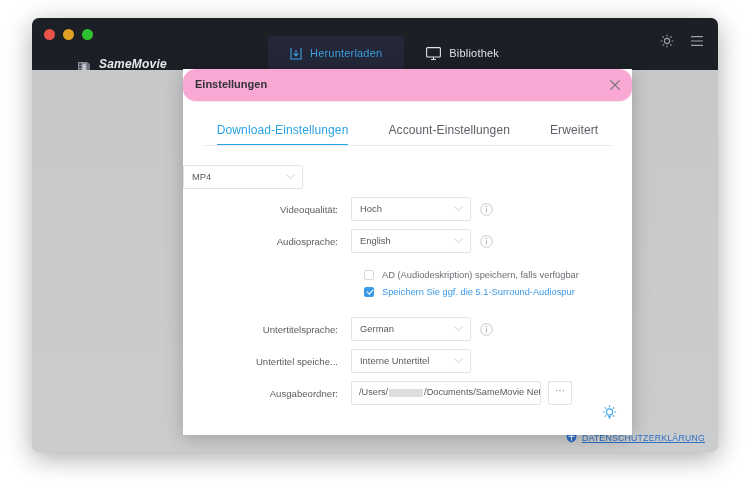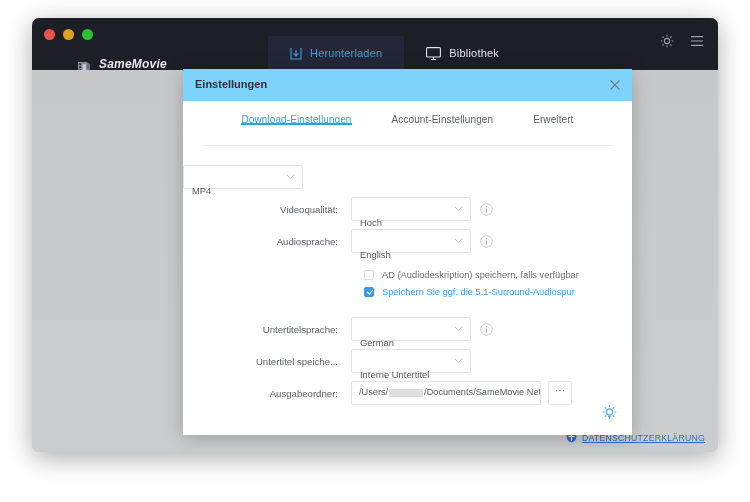--- a/index.html
+++ b/index.html
@@ -143,22 +143,23 @@
     left: 151px;
     top: 51px;
     width: 449px;
     height: 366px;
     background: #ffffff;
     box-shadow: 0 3px 18px rgba(0,0,0,0.22);
   }
   #dialog-header {
     position: relative;
     height: 32px;
-    background: #7dd3fc;
+    background: #f9a8d4;
     border-bottom: 1px solid #ececec;
+    border-radius: 13px;
   }
   #dialog-title {
     position: absolute;
     left: 12px;
     top: 9px;
     font-size: 11px;
     font-weight: bold;
     color: #2f3236;
   }
   #dialog-close {
@@ -174,25 +175,27 @@
     position: relative;
     height: 32px;
     margin-top: 12px;
   }
   #tab-strip .tabs {
     display: flex;
     justify-content: center;
     gap: 40px;
   }
   .dlg-tab {
-    font-size: 10px;
+    font-size: 12px;
     color: #5c6066;
+    padding-bottom: 9px;
     cursor: pointer;
     position: relative;
     letter-spacing: 0.1px;
+    margin-top: 9px;
   }
   .dlg-tab.active { color: #2aa3e2; }
   .dlg-tab.active::after {
     content: "";
     position: absolute;
     left: 0; right: 0; bottom: 0;
     height: 2px;
     background: #2aa3e2;
   }
   #tab-underline {
@@ -227,21 +230,21 @@
     width: 118px;
     height: 22px;
     border: 1px solid #e3e3e3;
     border-radius: 2px;
     background: #fff;
     cursor: pointer;
   }
   .select-box .val {
     position: absolute;
     left: 8px;
-    top: 19px;
+    top: 5px;
     font-size: 9.4px;
     color: #55595e;
   }
   .chev {
     position: absolute;
     right: 7px;
     top: 8px;
   }
   .info-icon {
     margin-left: 9px;

